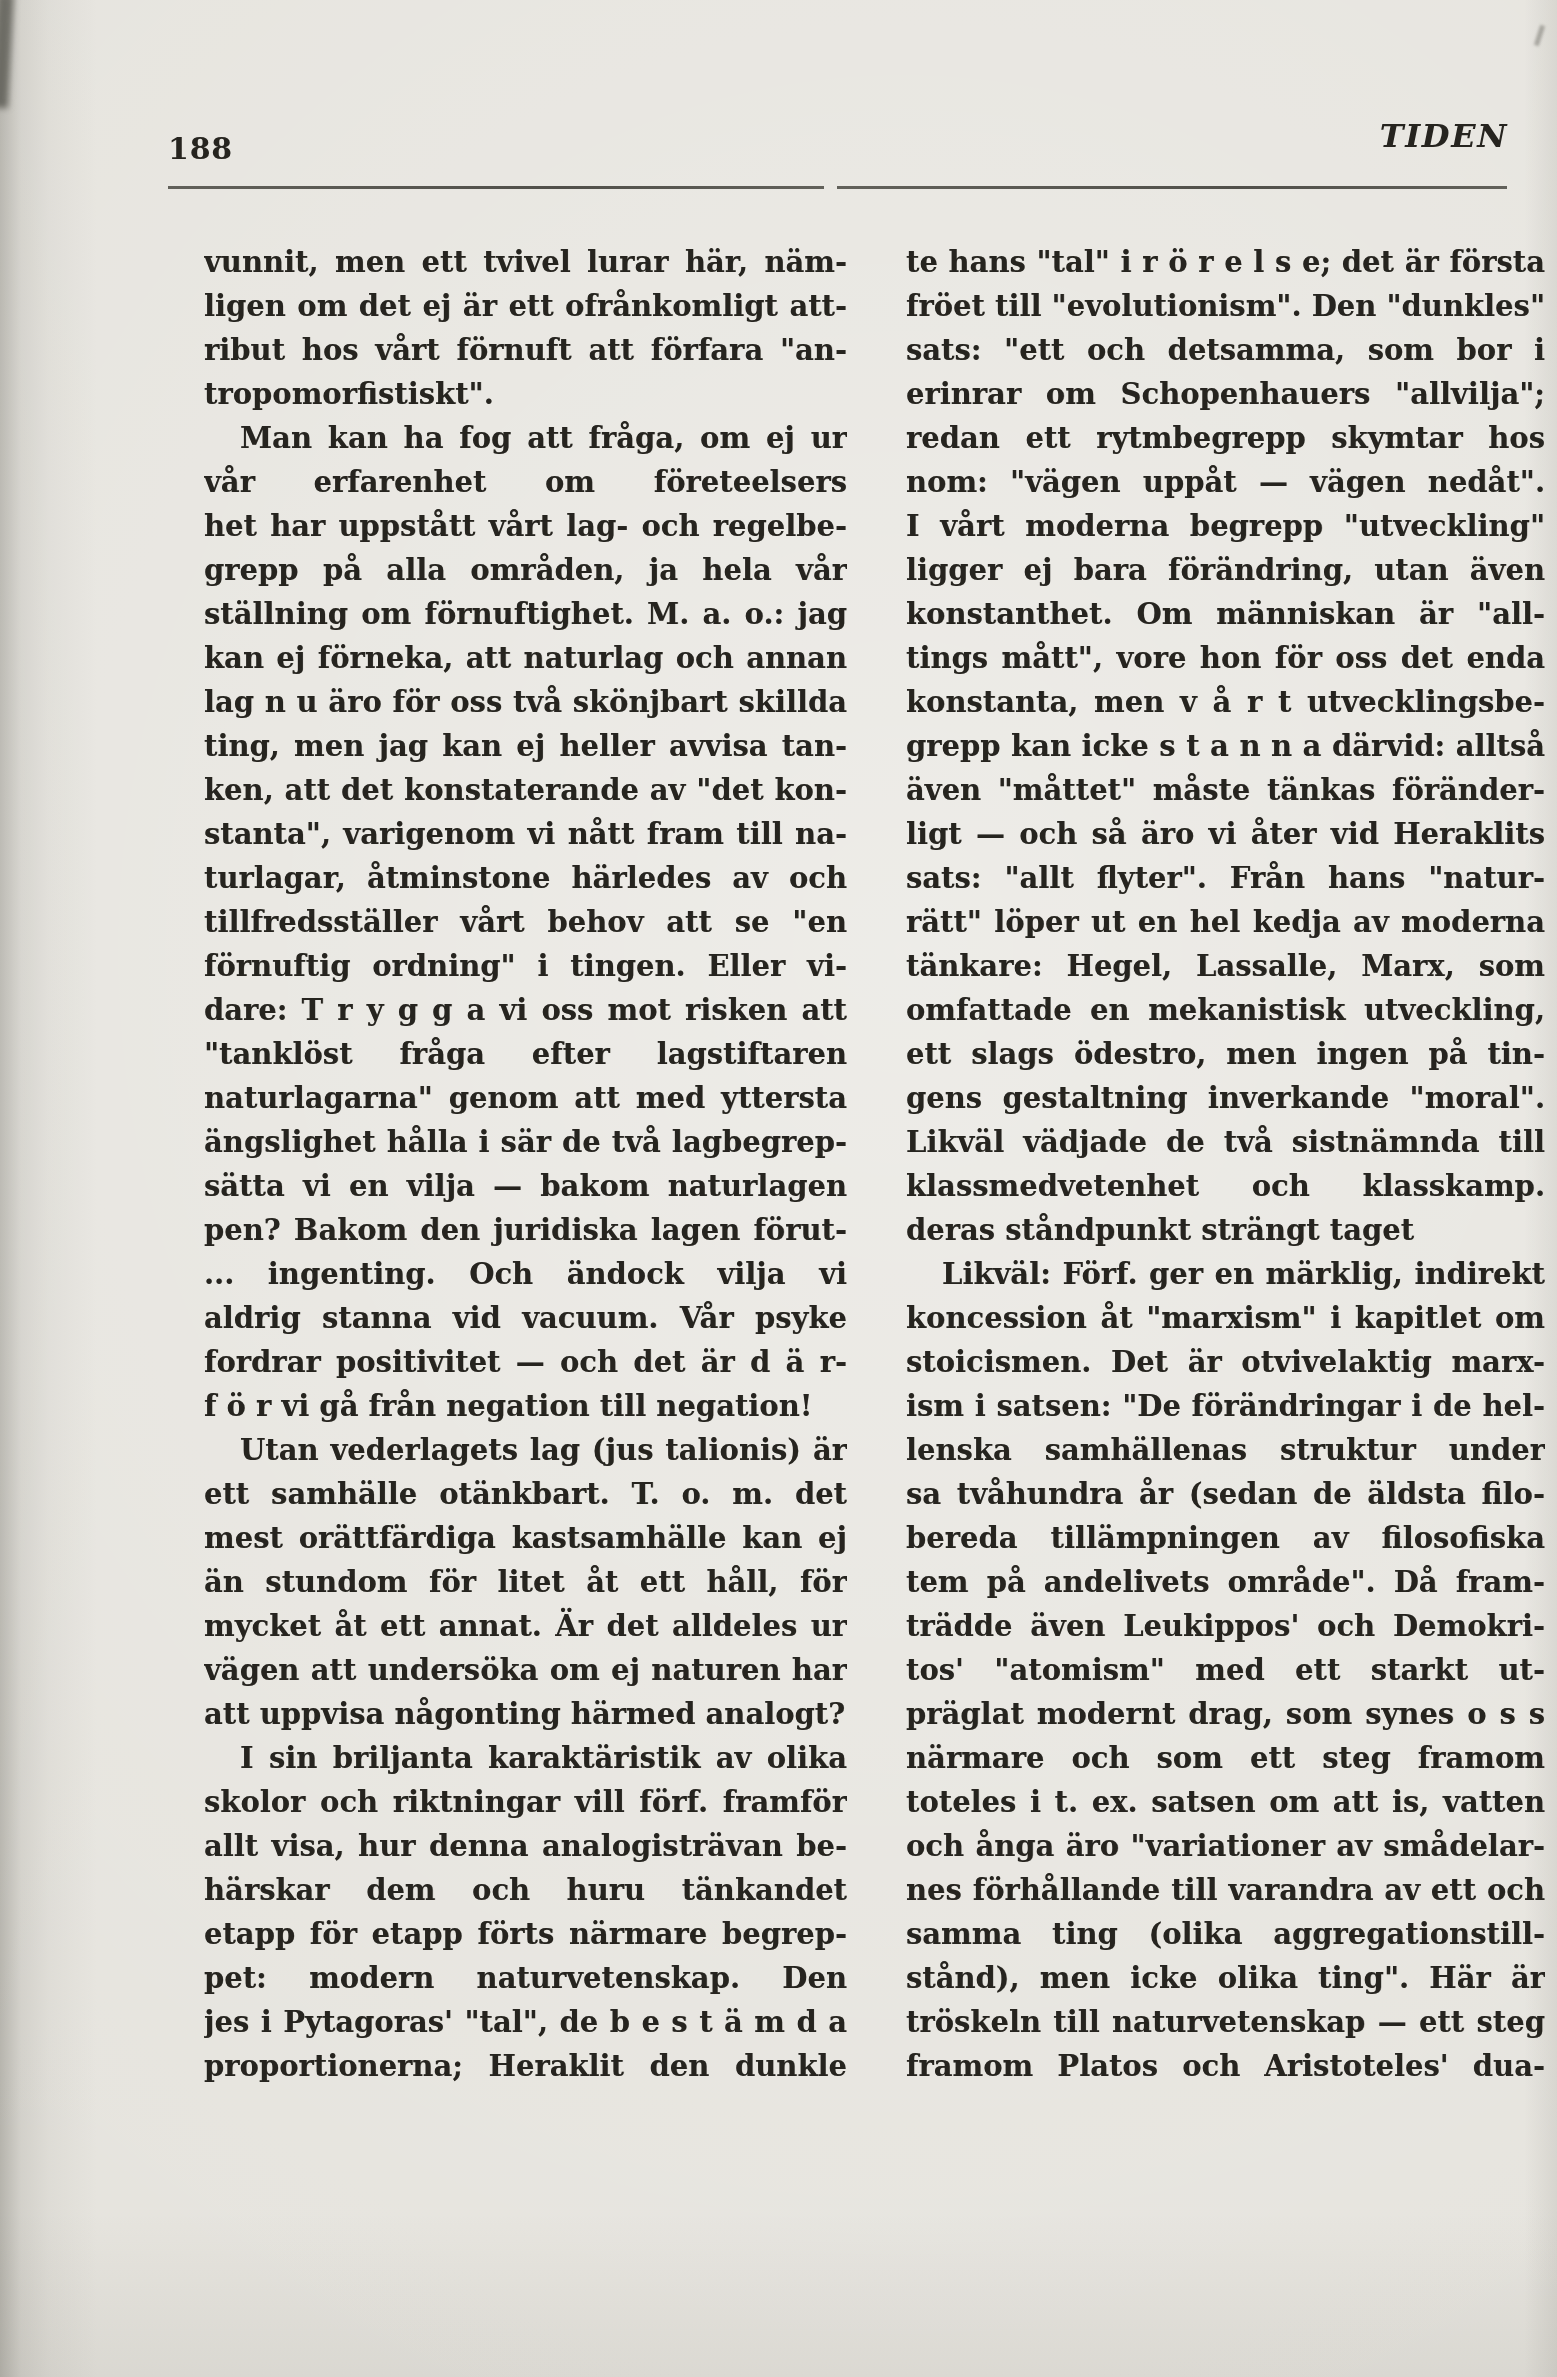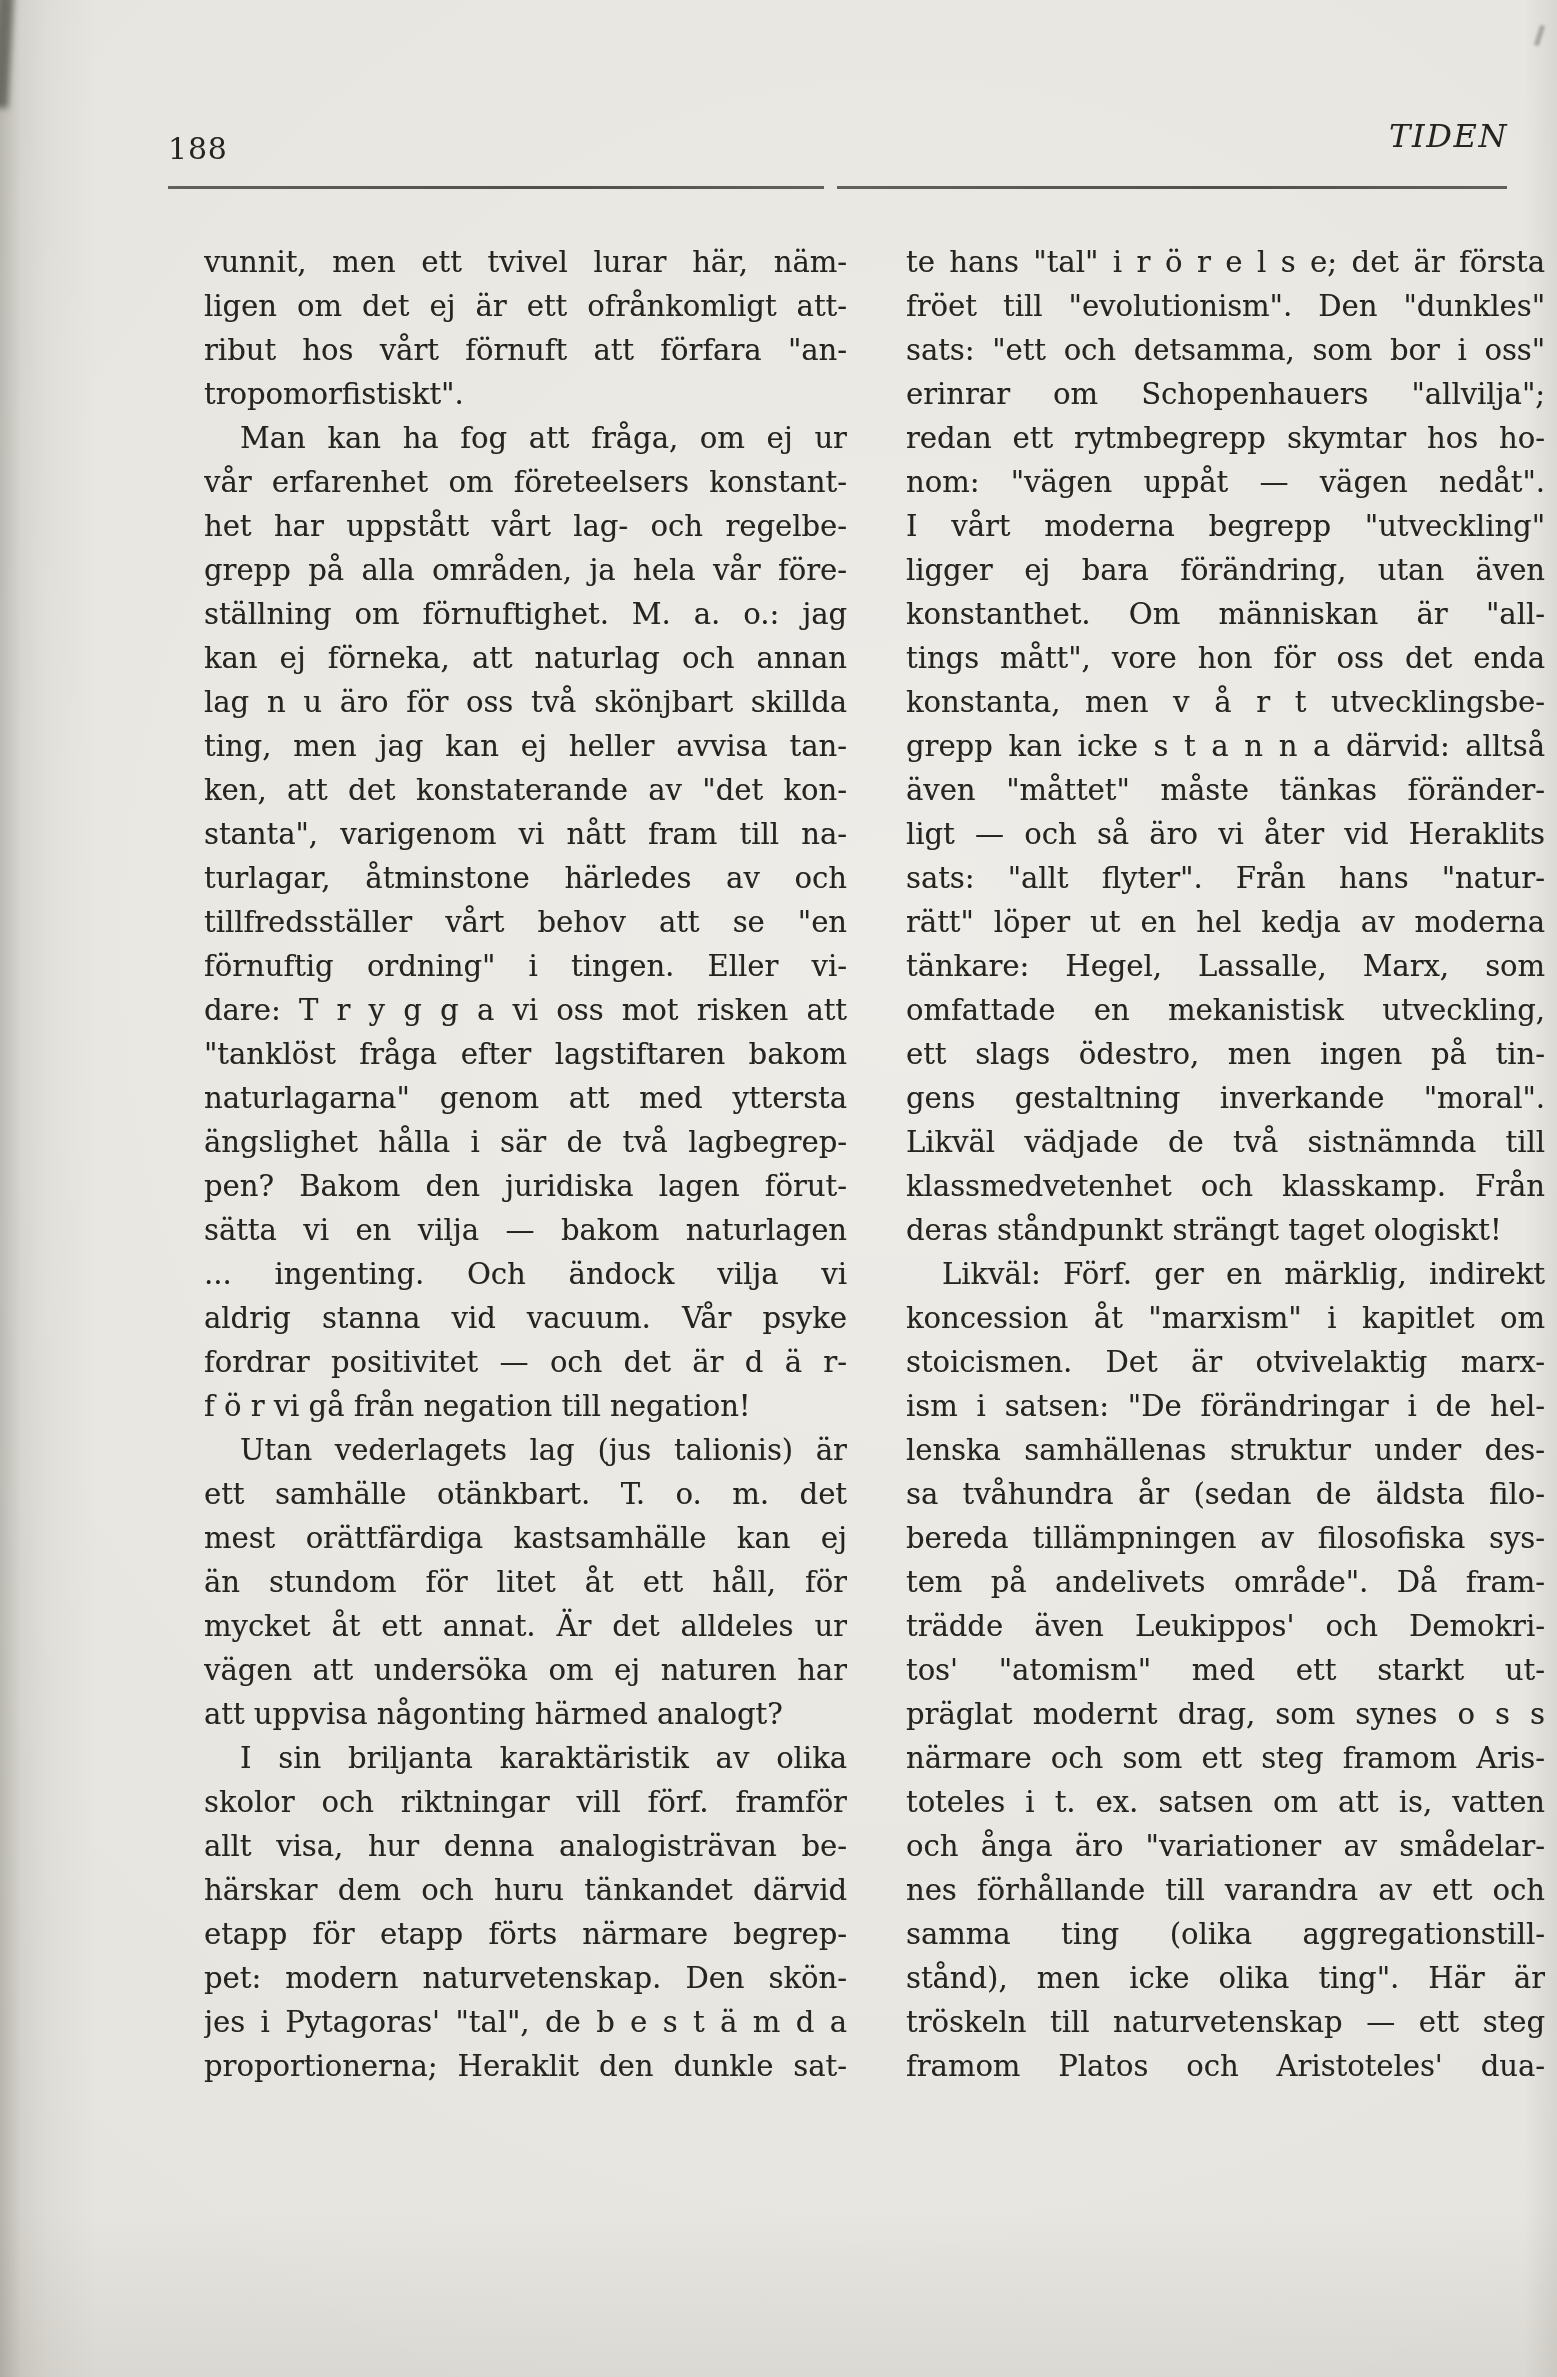--- a/index.html
+++ b/index.html
@@ -13,20 +13,21 @@
     height: 2377px;
     overflow: hidden;
     background:
       radial-gradient(130% 95% at 58% 40%, rgba(255,255,255,0.30) 0%, rgba(255,255,255,0.10) 45%, rgba(255,255,255,0) 70%),
       linear-gradient(90deg, rgba(70,68,58,0.30) 0px, rgba(70,68,58,0.12) 21px, rgba(70,68,58,0.05) 49px, rgba(70,68,58,0.0) 98px),
       linear-gradient(270deg, rgba(70,68,58,0.10) 0px, rgba(70,68,58,0.0) 33px),
       linear-gradient(0deg, rgba(110,108,98,0.10) 0px, rgba(110,108,98,0.0) 164px),
       #e6e4de;
     font-family: "DejaVu Serif", "Liberation Serif", serif;
     color: #26241f;
+    font-weight: bold;
   }
   .scan-sliver-topleft {
     position: absolute;
     left: -4.9px; top: -6.5px;
     width: 16.4px; height: 114px;
     background: rgba(42,41,35,0.55);
     filter: blur(3.3px);
     transform: rotate(3deg);
   }
   .scan-dot-topright {
@@ -113,22 +114,22 @@
       <div class="line">ting, men jag kan ej heller avvisa tan-</div>
       <div class="line">ken, att det konstaterande av "det kon-</div>
       <div class="line">stanta", varigenom vi nått fram till na-</div>
       <div class="line">turlagar, åtminstone härledes av och</div>
       <div class="line">tillfredsställer vårt behov att se "en</div>
       <div class="line">förnuftig ordning" i tingen. Eller vi-</div>
       <div class="line">dare: T r y g g a vi oss mot risken att</div>
       <div class="line">"tanklöst fråga efter lagstiftaren bakom</div>
       <div class="line">naturlagarna" genom att med yttersta</div>
       <div class="line">ängslighet hålla i sär de två lagbegrep-</div>
+      <div class="line">sätta vi en vilja — bakom naturlagen</div>
       <div class="line">pen? Bakom den juridiska lagen förut-</div>
-      <div class="line">sätta vi en vilja — bakom naturlagen</div>
       <div class="line">... ingenting. Och ändock vilja vi</div>
       <div class="line">aldrig stanna vid vacuum. Vår psyke</div>
       <div class="line">fordrar positivitet — och det är d ä r-</div>
       <div class="line end">f ö r vi gå från negation till negation!</div>
       <div class="line indent">Utan vederlagets lag (jus talionis) är</div>
       <div class="line">ett samhälle otänkbart. T. o. m. det</div>
       <div class="line">mest orättfärdiga kastsamhälle kan ej</div>
       <div class="line">än stundom för litet åt ett håll, för</div>
       <div class="line">mycket åt ett annat. Är det alldeles ur</div>
       <div class="line">vägen att undersöka om ej naturen har</div>

